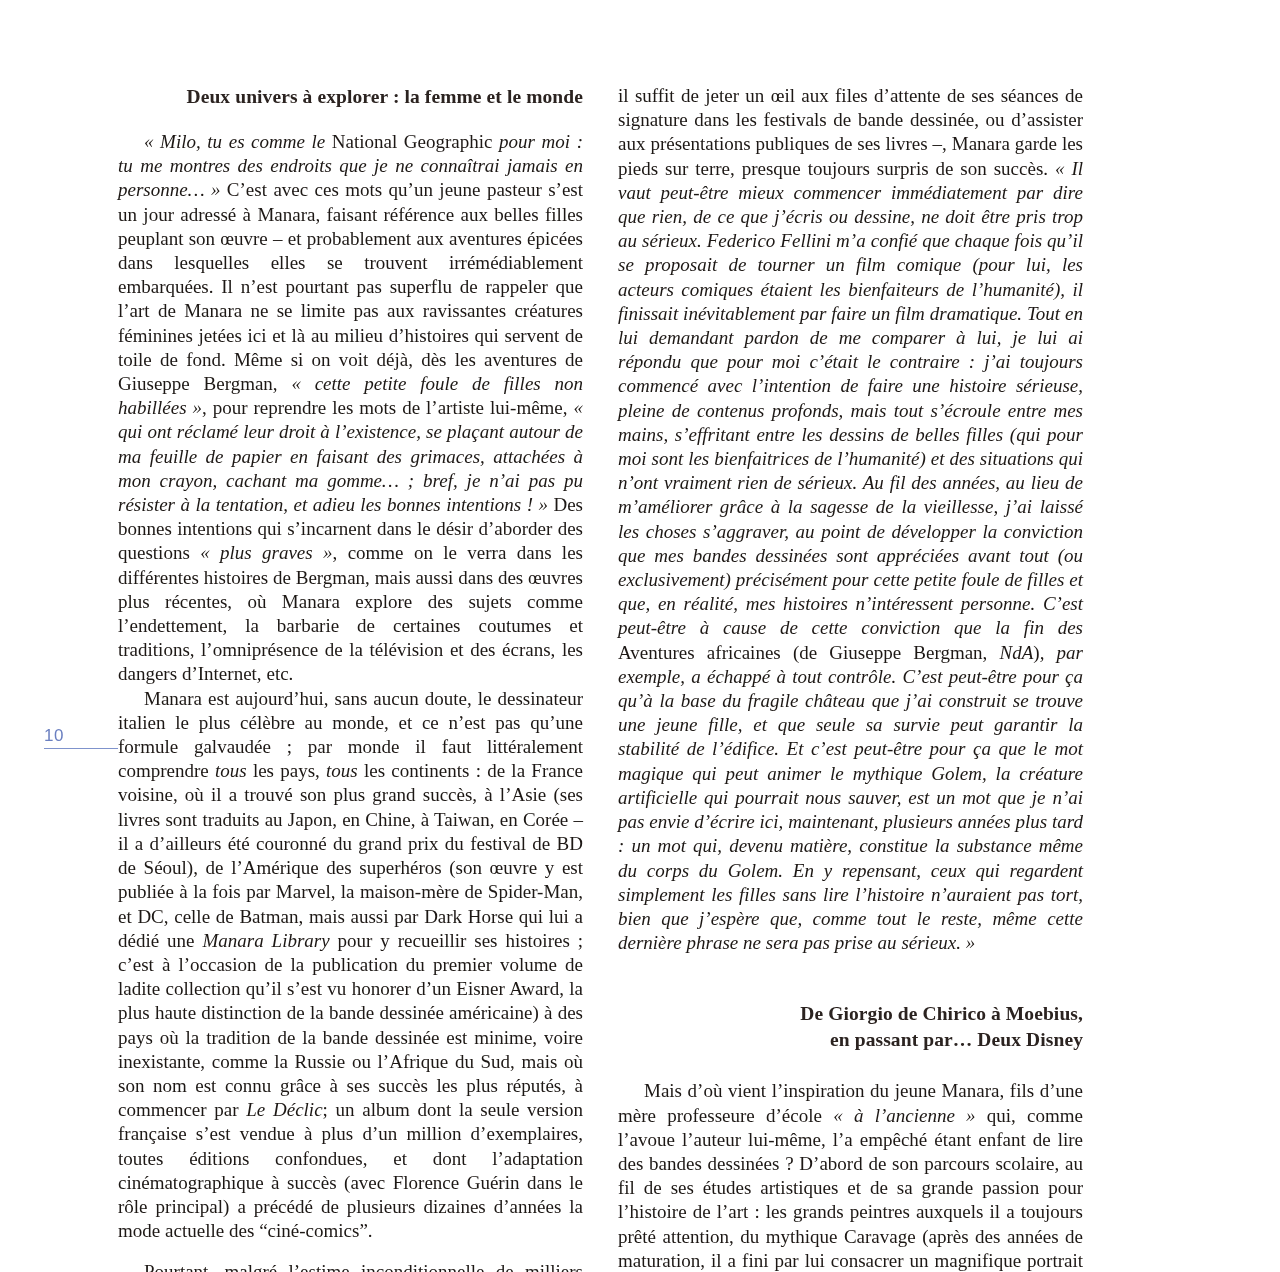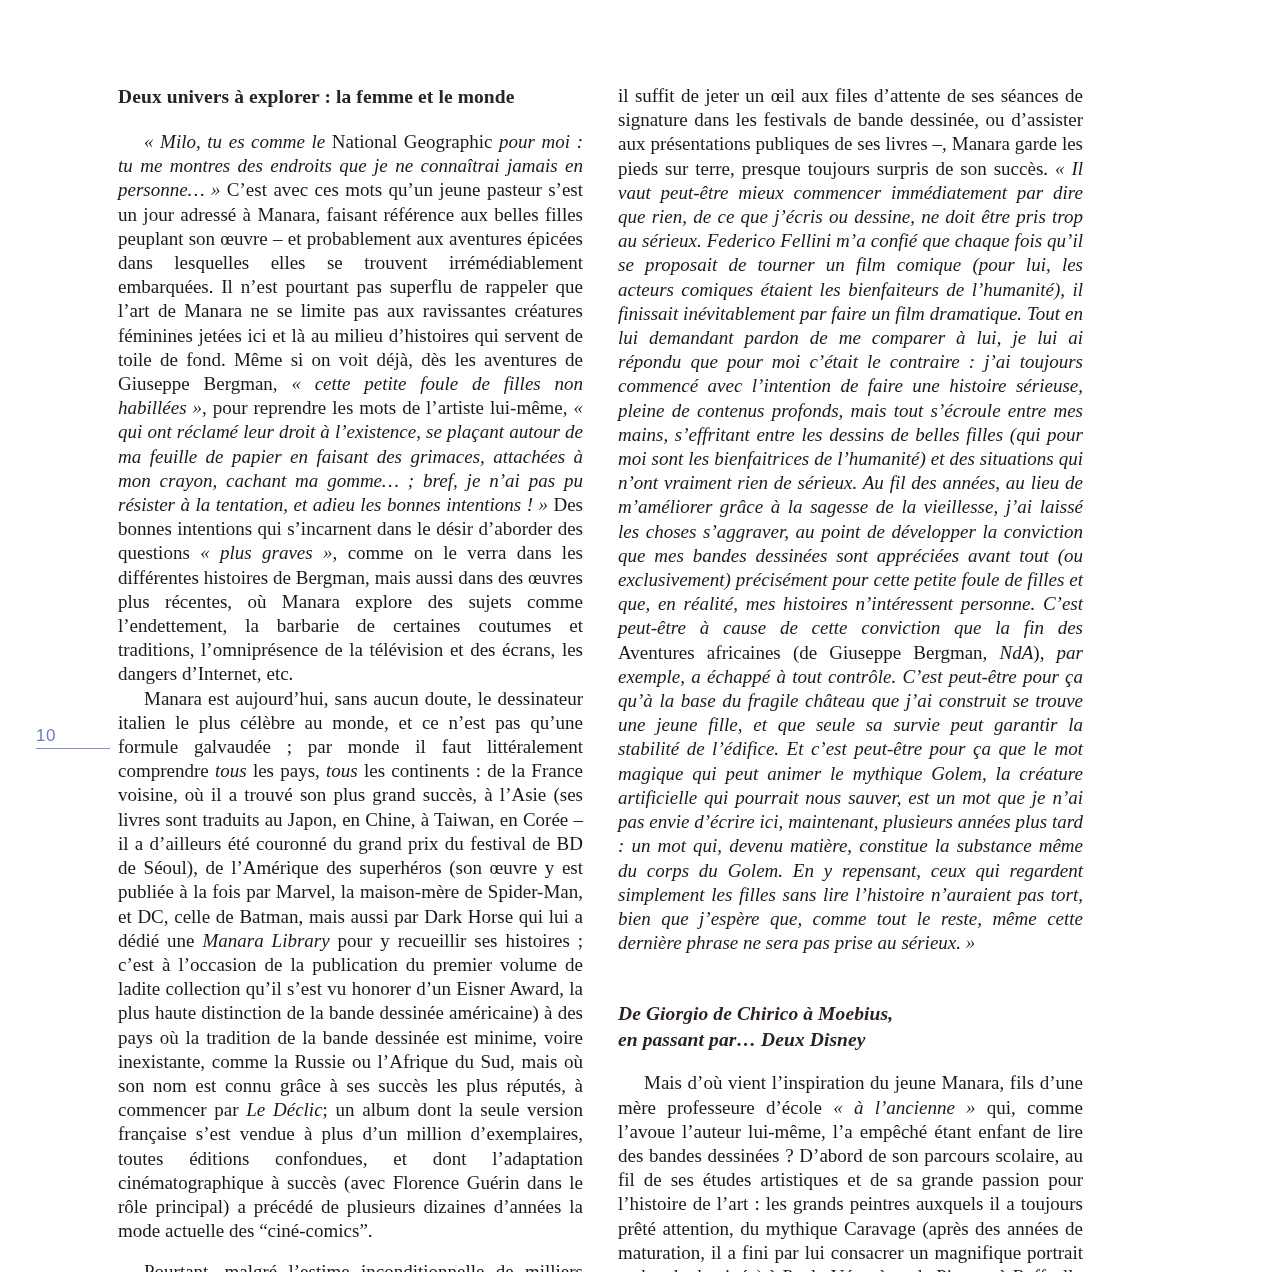--- a/index.html
+++ b/index.html
@@ -13,21 +13,21 @@
     height: 1272px;
     background: #ffffff;
     overflow: hidden;
     font-family: "Liberation Serif", "DejaVu Serif", serif;
     color: #1d1815;
   }
 
   
   .page-marker {
     position: absolute;
-    left: 36px;
+    left: 44px;
     top: 726px;
     width: 74px;
   }
   .page-marker .num {
     font-family: "Liberation Sans", sans-serif;
     font-size: 17px;
     line-height: 20px;
     color: #6a7fc0;
     letter-spacing: 0.5px;
   }
@@ -51,25 +51,25 @@
     width: 465px;
   }
 
   h2.heading {
     margin: 0 0 20px 0;
     font-size: 19.5px;
     line-height: 26px;
     font-weight: bold;
     color: #2b2320;
     letter-spacing: 0.1px;
+    text-align: right;
   }
   h2.heading.second {
     margin-top: 0;
-    margin-bottom: 18px;
-    font-style: italic;
+    margin-bottom: 26px;
   }
   
   .heading-gap {
     height: 46px;
   }
 
   p {
     margin: 0;
     font-size: 19px;
     line-height: 24.2px;

